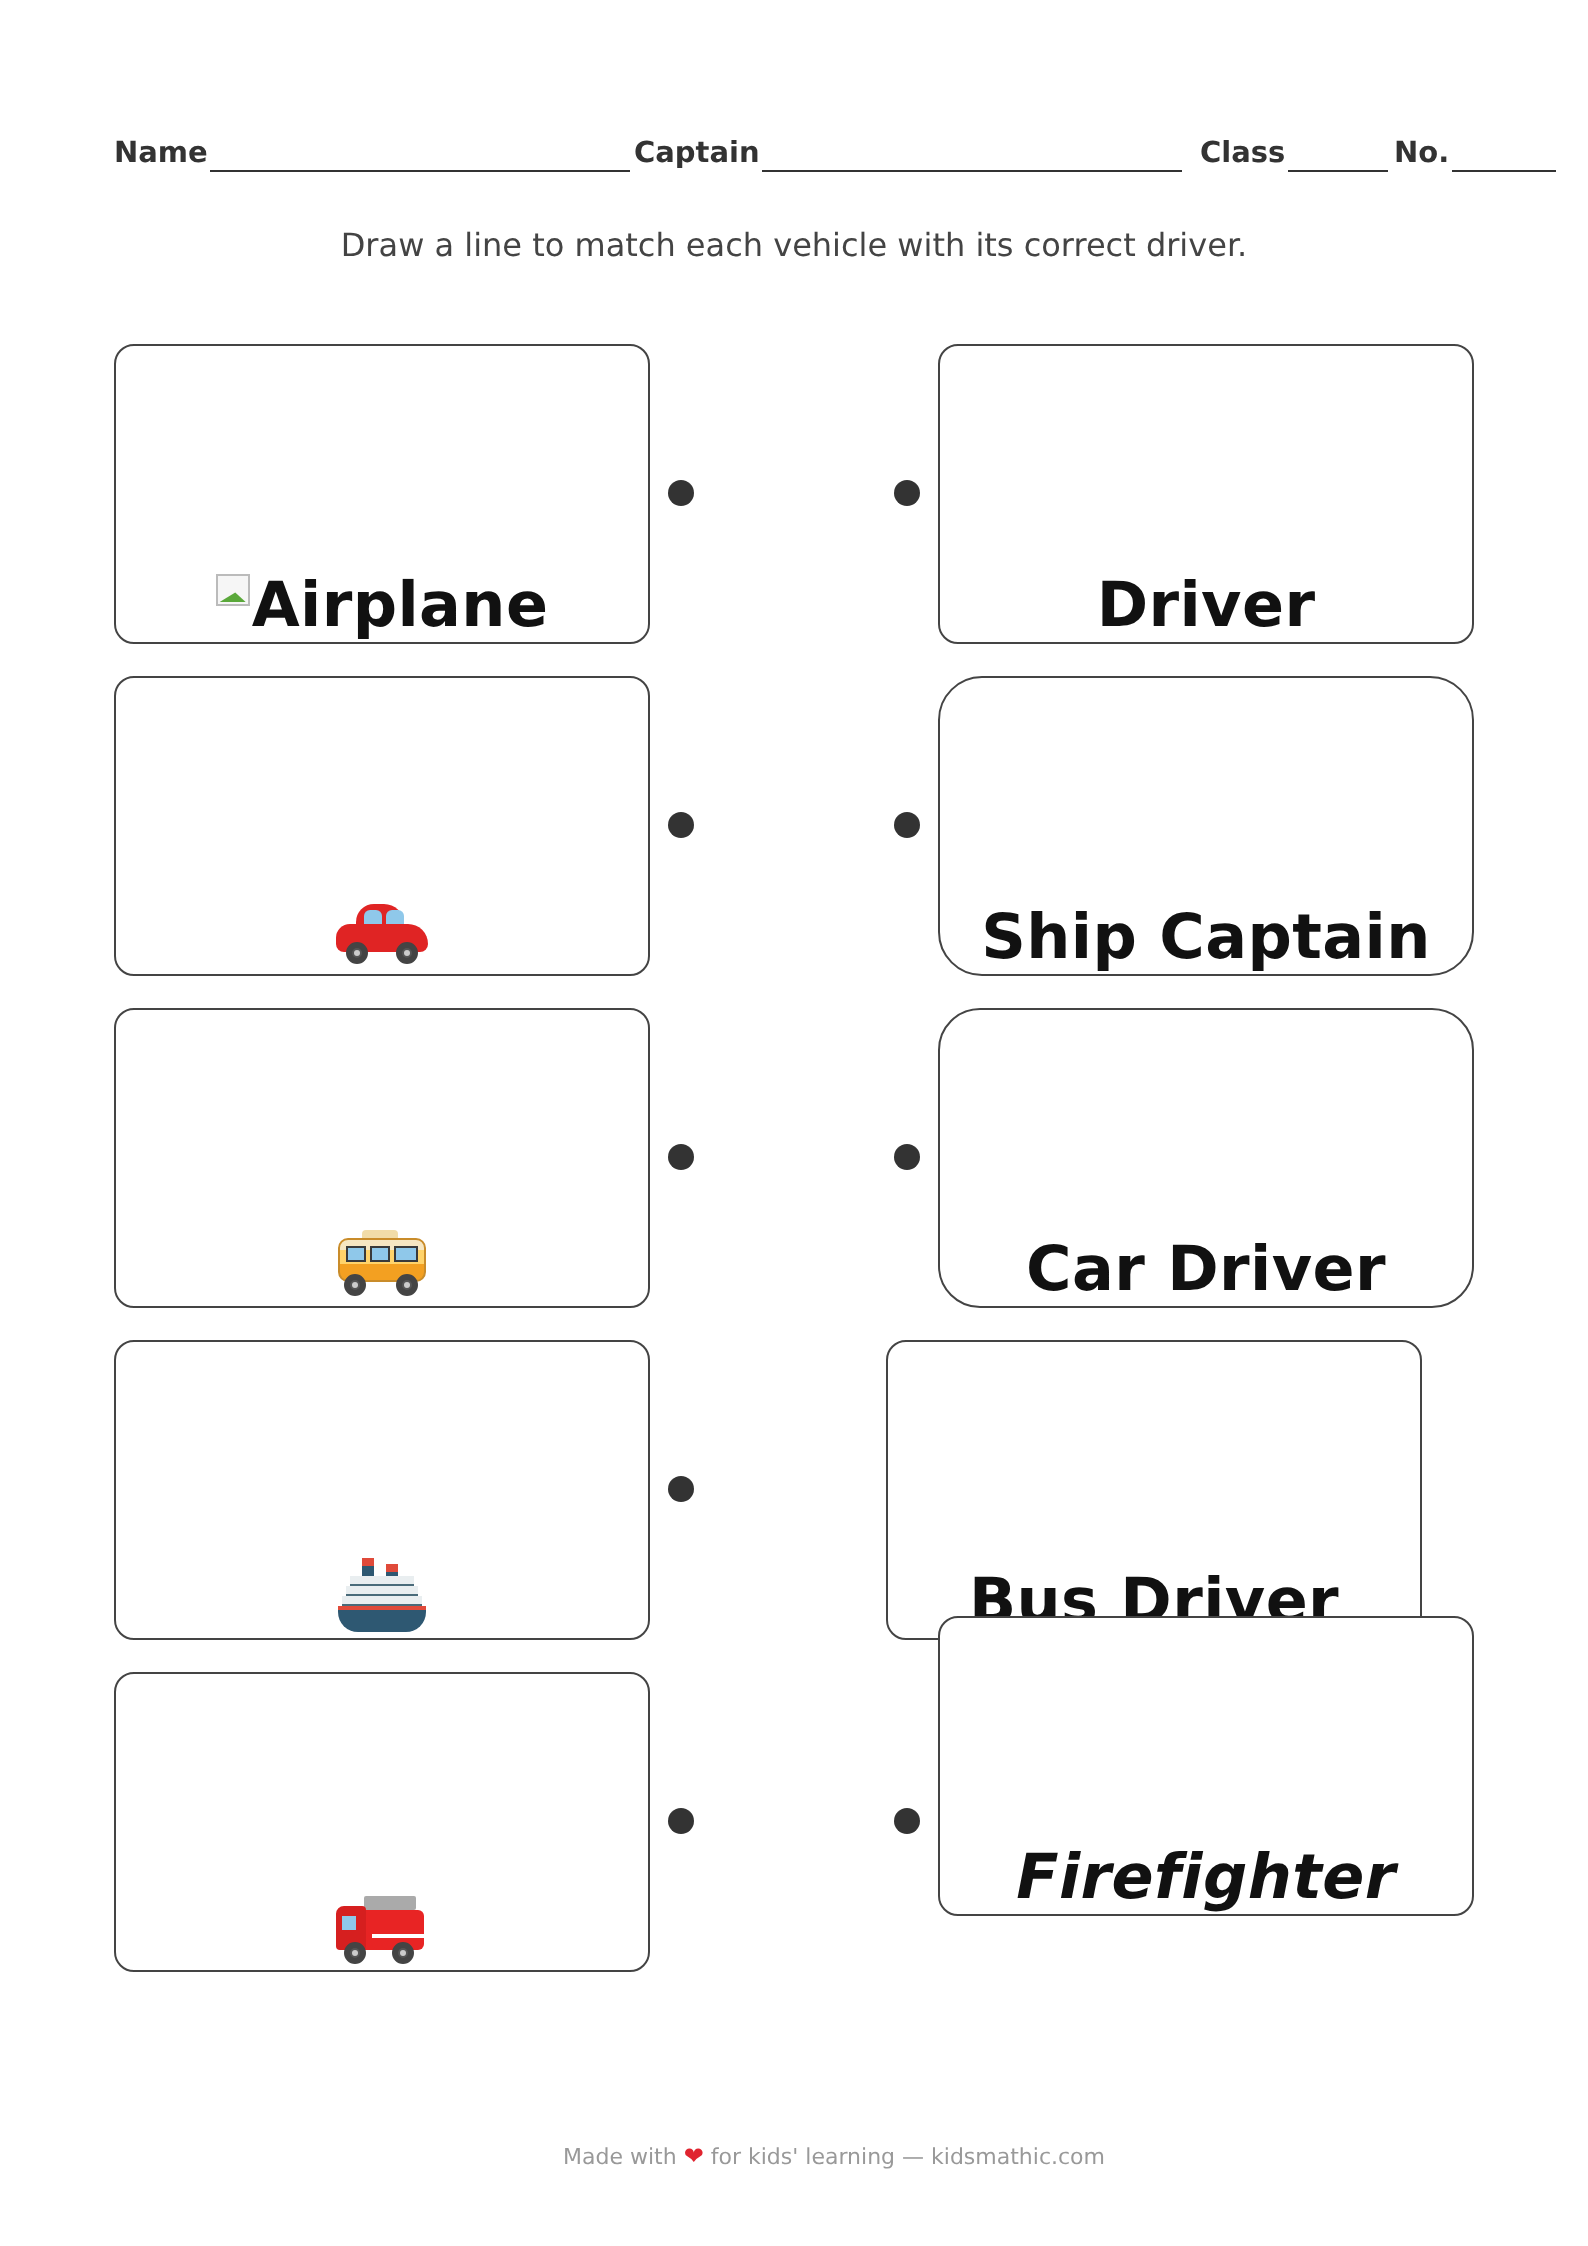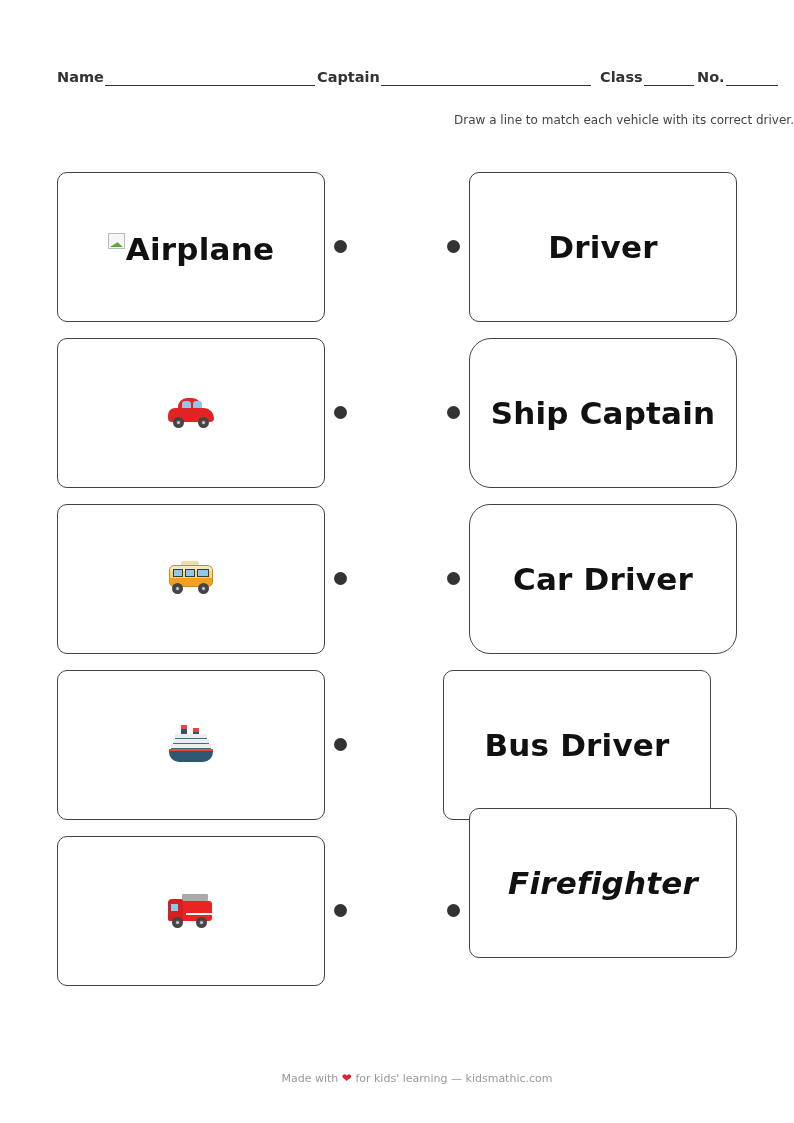--- a/index.html
+++ b/index.html
@@ -4,24 +4,24 @@
 <style>
   * { box-sizing: border-box; margin: 0; padding: 0; }
   html, body { width: 794px; height: 1123px; background: #ffffff; }
   body { position: relative; font-family: "DejaVu Sans", sans-serif; color: #333; overflow: hidden; }
 
   .header { position: absolute; top: 68px; left: 57px; width: 716px; height: 20px; font-size: 14.5px; color: #333; font-weight: bold; }
   .hf { position: absolute; top: 0; display: flex; align-items: flex-end; }
   .hf .lbl { white-space: nowrap; line-height: 18px; }
   .hf .line { border-bottom: 1px solid #333; height: 15px; margin-left: 1px; }
 
-  .instruction { position: absolute; top: 113px; left: 0; width: 794px; text-align: right; font-size: 12px; color: #444; }
+  .instruction { position: absolute; top: 113px; left: 0; width: 794px; text-align: center; font-size: 16px; color: #444; }
 
   .card { position: absolute; width: 268px; height: 150px; border: 1.5px solid #444; border-radius: 10px; background: #fff;
-          display: flex; align-items: center; justify-content: center; }
+          display: flex; align-items: flex-end; justify-content: center; }
   .card .word { font-family: "DejaVu Sans", sans-serif; font-weight: bold; font-size: 31px; color: #111; white-space: nowrap; letter-spacing: 0.2px; }
   .card .alt { display: flex; align-items: flex-end; margin-top: 4px; }
   .broken-img { width: 17px; height: 16px; border: 1px solid #bbb; margin-right: 1px; margin-bottom: 18px; position: relative; background: #f6f6f6; }
   .broken-img::after { content: ""; position: absolute; left: 1px; bottom: 1px; width: 13px; height: 6px; background: #5aa83a; clip-path: polygon(0 100%, 60% 20%, 100% 100%); }
 
   .dot { position: absolute; width: 13px; height: 13px; border-radius: 50%; background: #333; }
 
   .footer { position: absolute; top: 1071px; left: 0; width: 794px; text-align: center; font-size: 11px; color: #999; margin-left: 20px; }
   .heart { color: #e0242f; font-size: 12px; }
 

